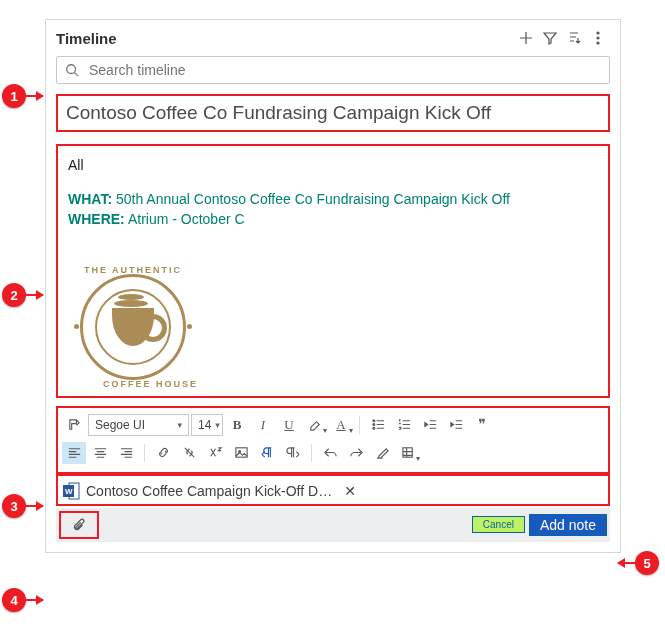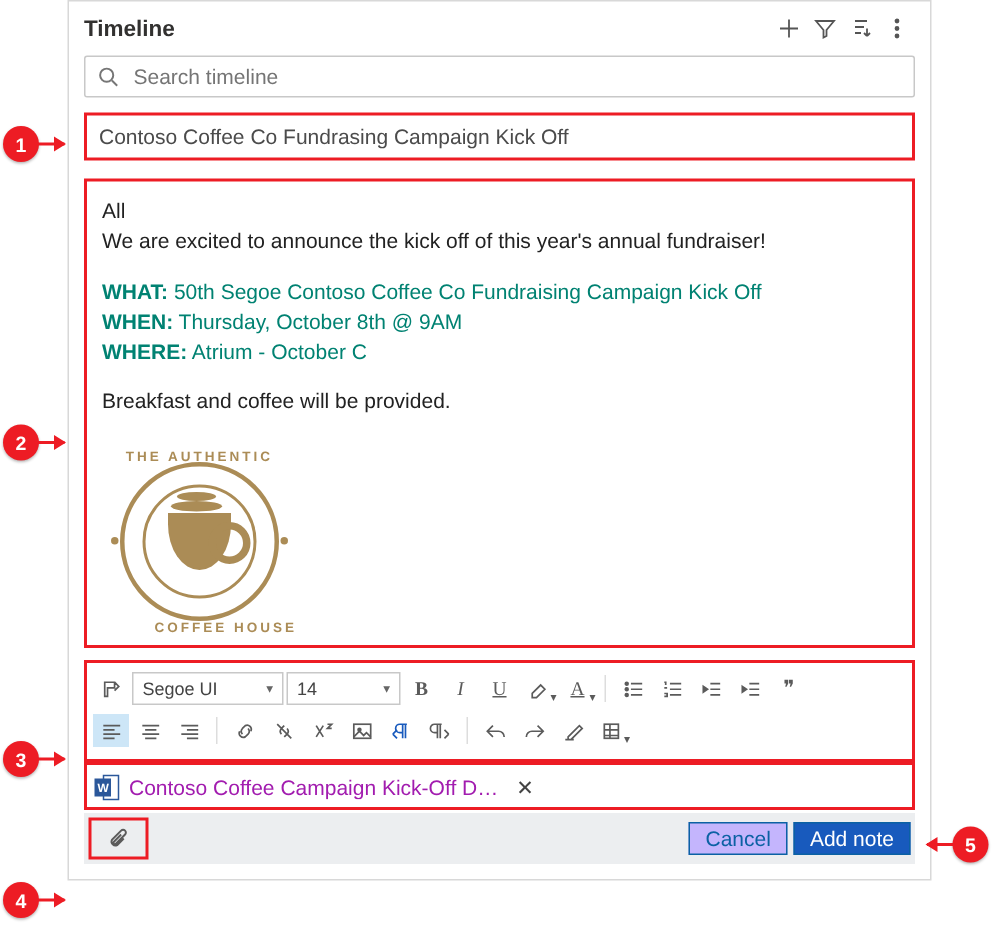--- a/index.html
+++ b/index.html
@@ -10,21 +10,21 @@
     color: #333;
     background: #fff;
     width: 665px;
     height: 628px;
     position: relative;
     overflow: hidden;
   }
   .panel {
     position: absolute;
     left: 45px;
-    top: 0;
+    top: 19px;
     width: 576px;
     border: 1px solid #d8d8d8;
     background: #fff;
   }
   .header {
     display: flex;
     align-items: center;
     padding: 6px 10px;
     border-bottom: 0;
   }
@@ -39,21 +39,21 @@
     padding: 4px 8px;
     color: #767676;
   }
   .search-box svg { width: 14px; height: 14px; stroke: #767676; fill: none; stroke-width: 1.5; margin-right: 8px;}
   .search-input { flex:1; border: none; outline: none; font-size: 14px; color:#333; background: transparent;}
   .redbox { border: 2px solid #ed1c24; }
   .title-row {
     margin: 4px 10px 0 10px;
     padding: 6px 8px;
     color: #4b4b4b;
-    font-size: 14px;
+    font-size: 19px;
   }
   .body-area {
     margin: 12px 10px 0 10px;
     padding: 10px 10px 4px 10px;
     font-size: 14px;
     color: #222;
     line-height: 1.35;
   }
   .body-area p { margin: 0 0 1px 0;}
   .body-area .gap { height: 14px;}
@@ -85,59 +85,59 @@
   .toolbar-box {
     margin: 8px 10px 0 10px;
     padding: 4px 4px;
   }
   .tb-row { display:flex; align-items:center; flex-wrap: nowrap; gap:2px; margin-bottom: 2px; height: 26px;}
   .tb-sel {
     border:1px solid #c8c8c8; height:22px; display:flex; align-items:center;
     font-size:12px; background:#fff; color:#444; padding: 0 2px 0 6px; cursor:pointer;
   }
   .tb-sel.font { width: 101px;}
-  .tb-sel.size { width: 76px;}
+  .tb-sel.size { width: 32px;}
   .tb-sel .car { margin-left:auto; font-size:9px; color:#666; padding:0 4px;}
   .tb-btn {
     width: 24px; height: 22px; display:flex; align-items:center; justify-content:center;
     color:#5b5b5b; cursor:pointer; font-size:13px; position:relative;
   }
   .tb-btn.active { background:#cde6f7;}
   .tb-btn svg { width:15px; height:15px; stroke:#5b5b5b; fill:none; stroke-width:1.2;}
   .tb-btn.caret::after{ content:"▾"; font-size:8px; color:#5b5b5b; position:absolute; right:0; bottom:1px;}
   .tb-b{ font-weight:700; font-family:Georgia,serif;}
   .tb-i{ font-style:italic; font-family:Georgia,serif;}
   .tb-u{ text-decoration:underline; font-family:Georgia,serif;}
   .tb-quote{ font-family:Georgia,serif; font-size:14px;}
   .sep{ width:1px; height:18px; background:#ddd; margin:0 4px;}
 
   .attach-row{
     margin: 0 10px 0 10px;
     padding: 6px 4px 4px 4px;
     display:flex; align-items:center;
   }
   .doc-icon{ width:18px; height:18px; margin-right:6px; display:flex; align-items:center; justify-content:center;}
-  .attach-name{ color:#a21caf; cursor:pointer; max-width: 280px; overflow:hidden; text-overflow:ellipsis; white-space:nowrap;}
+  .attach-name{ color:#404040; cursor:pointer; max-width: 280px; overflow:hidden; text-overflow:ellipsis; white-space:nowrap;}
   .attach-x{ margin-left:12px; color:#444; cursor:pointer; font-size:14px;}
   
   .footer{
     margin: 2px 10px 10px 10px;
     background:#eceef0;
     display:flex; align-items:center;
     padding: 3px 3px;
   }
   .attach-btn-box{
     width:40px; height:28px; display:flex; align-items:center; justify-content:center;
     margin-right: 2px;
   }
   .attach-btn-box svg{ width:14px; height:14px; stroke:#5b5b5b; fill:none; stroke-width:1.5;}
   .footer-spacer{ flex:1;}
   .btn-cancel{
-    border:1px solid #0b61a4; color:#0b61a4; background:#c4b5fd;
-    padding: 2px 10px; font-size:14px; cursor:pointer; margin-right:4px;
+    border:1px solid #0b61a4; color:#0b61a4; background:#bef264;
+    padding: 2px 10px; font-size:10px; cursor:pointer; margin-right:4px;
   }
   .btn-primary{
     border:1px solid #0b61a4; background:#185abd; color:#fff;
     padding: 2px 10px; font-size:14px; cursor:pointer;
   }
 
   
   .callout{
     position:absolute; display:flex; align-items:center; z-index:50;
   }
@@ -224,27 +224,24 @@
       <input class="search-input" placeholder="Search timeline" style="">
     </div>
   </div>
 
   <div class="title-row redbox">
     <span>Contoso Coffee Co Fundrasing Campaign Kick Off</span>
   </div>
 
   <div class="body-area redbox">
     <p>All</p>
-    <p>We are excited to announce the kick off of this year's annual fundraiser!</p>
     <div class="gap"></div>
-    <p><span class="teal">WHAT:</span> <span class="tealv">50th Segoe Contoso Coffee Co Fundraising Campaign Kick Off</span></p>
-    <p><span class="teal">WHEN:</span> <span class="tealv">Thursday, October 8th @ 9AM</span></p>
+    <p><span class="teal">WHAT:</span> <span class="tealv">50th Annual Contoso Coffee Co Fundraising Campaign Kick Off</span></p>
     <p><span class="teal">WHERE:</span> <span class="tealv">Atrium - October C</span></p>
     <div class="gap"></div>
-    <p>Breakfast and coffee will be provided.</p>
     <div class="gap"></div>
     <div class="logo-wrap">
       <div class="seal">
         <div class="seal-text top">THE AUTHENTIC</div>
         <div class="dot l"></div>
           <div class="dot r"></div>
         <div class="ringO"></div>
           <div class="ringI"></div>
         <div class="lid2"></div>
           <div class="lid"></div>

